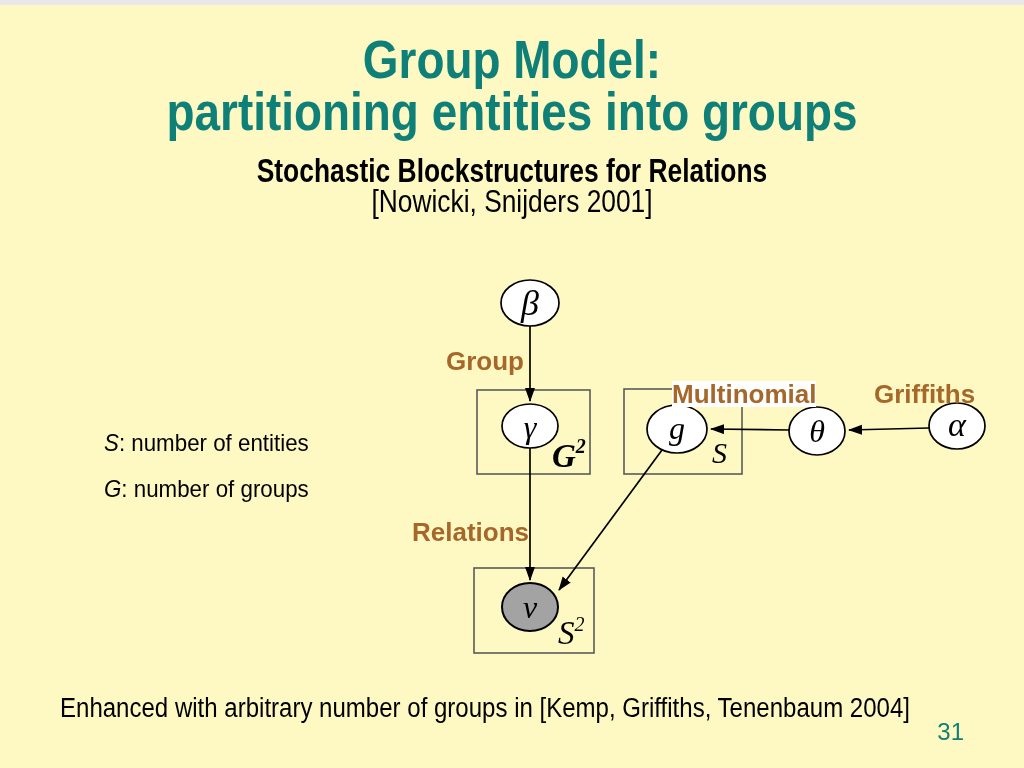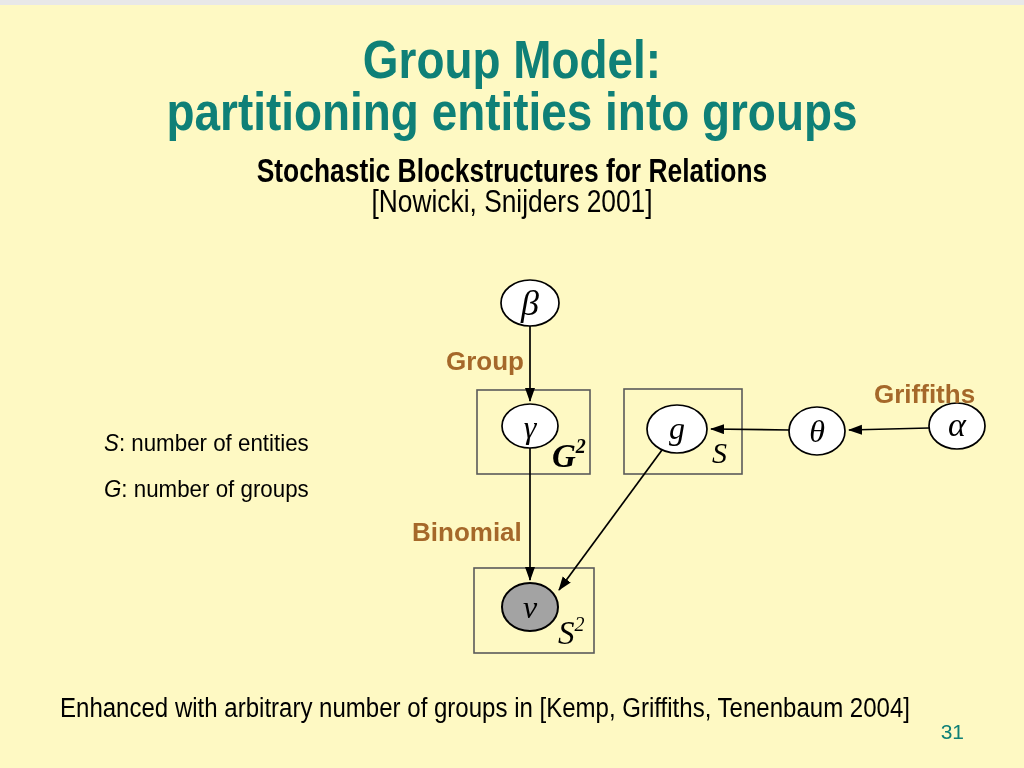--- a/index.html
+++ b/index.html
@@ -30,21 +30,21 @@
   .dist-label{
     position:absolute;color:#a5682a;font-weight:bold;font-size:26px;line-height:26px;
     white-space:nowrap;
   }
   .bg-white{background:#ffffff;}
   .footer-note{
     position:absolute;left:60px;top:688px;color:#000;font-size:27px;line-height:30px;
     transform:scaleX(0.89);transform-origin:0 0;white-space:nowrap;
   }
   .page-number{
-    position:absolute;top:716px;right:60px;color:#0f8077;font-size:21px;line-height:22px;
+    position:absolute;top:716px;right:60px;color:#0f8077;font-size:24px;line-height:22px;
   }
   svg.model{position:absolute;left:0;top:0;}
   svg.model text{font-family:"Liberation Serif",serif;font-style:italic;fill:#000;}
 </style>
 </head>
 <body>
 
 <div class="slide">
 
   <div class="slide-title">Group Model:
@@ -86,19 +86,20 @@
     <text x="817" y="437" font-size="32" text-anchor="middle">θ</text>
     <text x="957" y="431" font-size="34" text-anchor="middle">α</text>
     <text x="530" y="613" font-size="32" text-anchor="middle">ν</text>
 
     <text x="552" y="462" font-size="33" font-weight="bold"><tspan>G</tspan><tspan dy="-14" font-size="20">2</tspan></text>
     <text x="712" y="458" font-size="30"><tspan>S</tspan></text>
     <text x="558" y="639" font-size="33"><tspan>S</tspan><tspan dy="-13" font-size="20">2</tspan></text>
   </svg>
 
   <div class="dist-label" style="left:446px;top:343px;">Group</div>
+  <div class="dist-label bg-white" style="left:672px;top:376px;">Multinomial</div>
   <div class="dist-label" style="left:874px;top:376px;">Griffiths</div>
-  <div class="dist-label" style="left:412px;top:514px;">Binomial</div>
+  <div class="dist-label" style="left:412px;top:514px;">Relations</div>
 
   <div class="footer-note">Enhanced with arbitrary number of groups in [Kemp, Griffiths, Tenenbaum 2004]</div>
   <div class="page-number">31</div>
 
 </div>
 
 </body></html>

